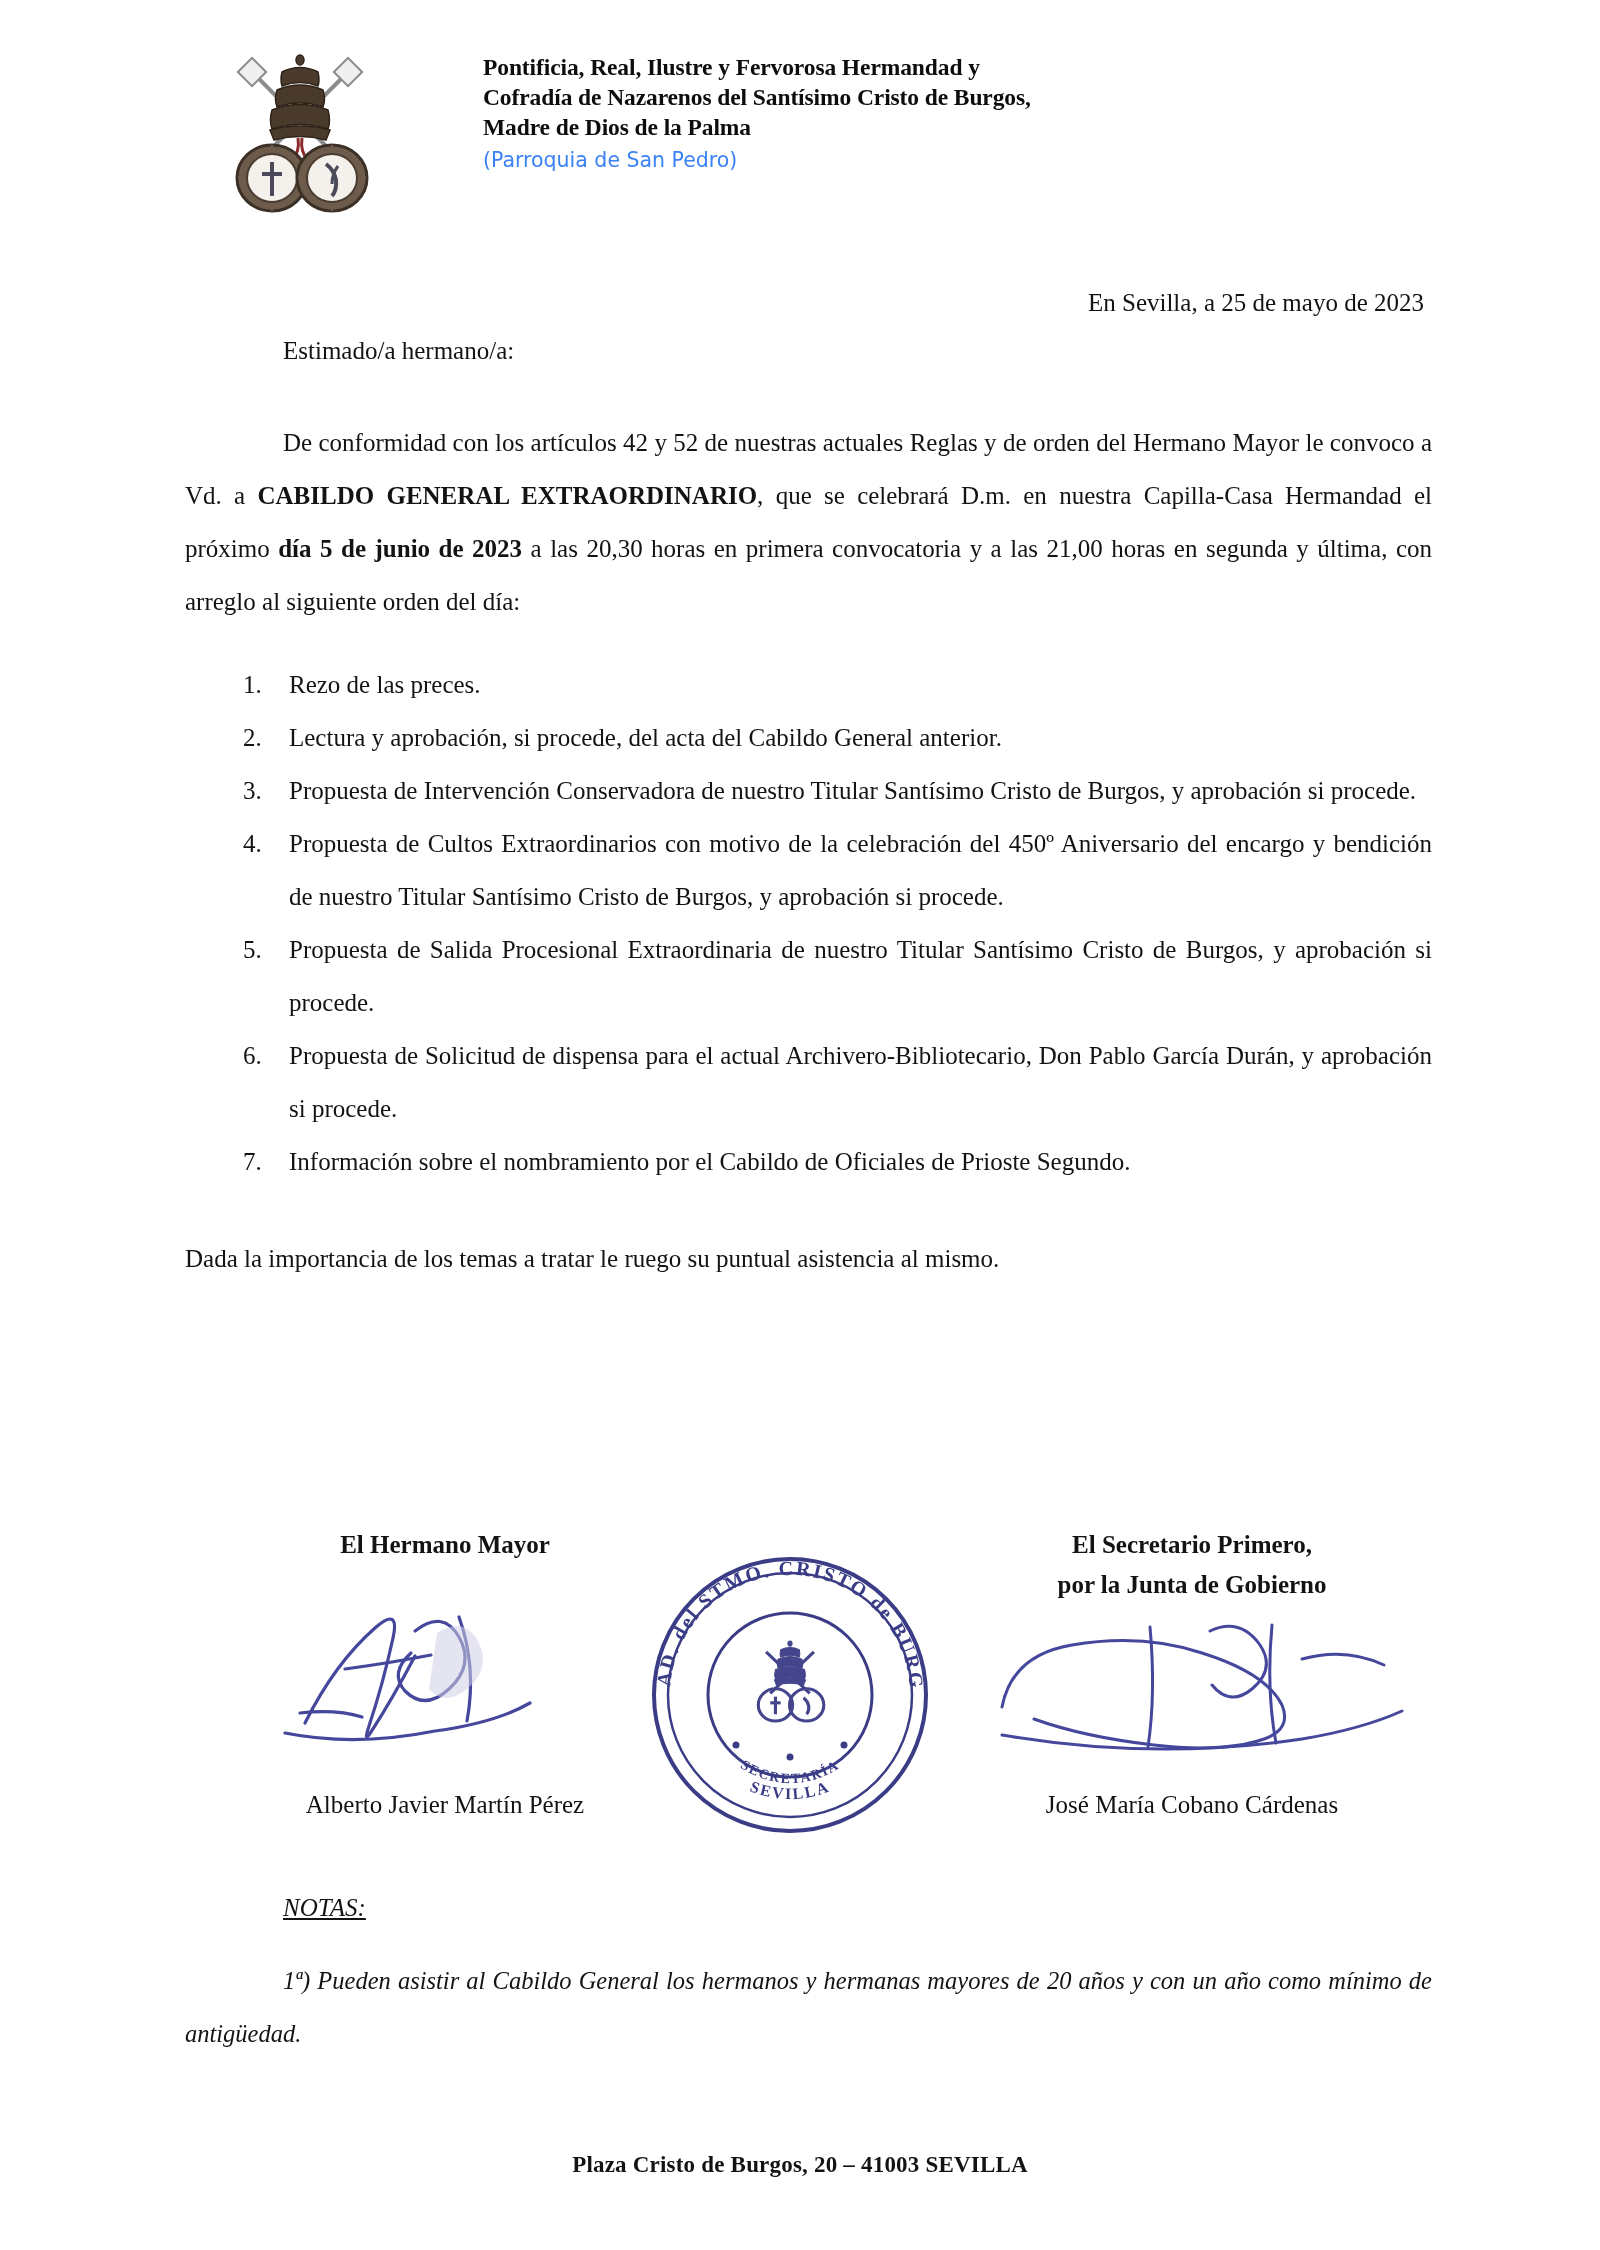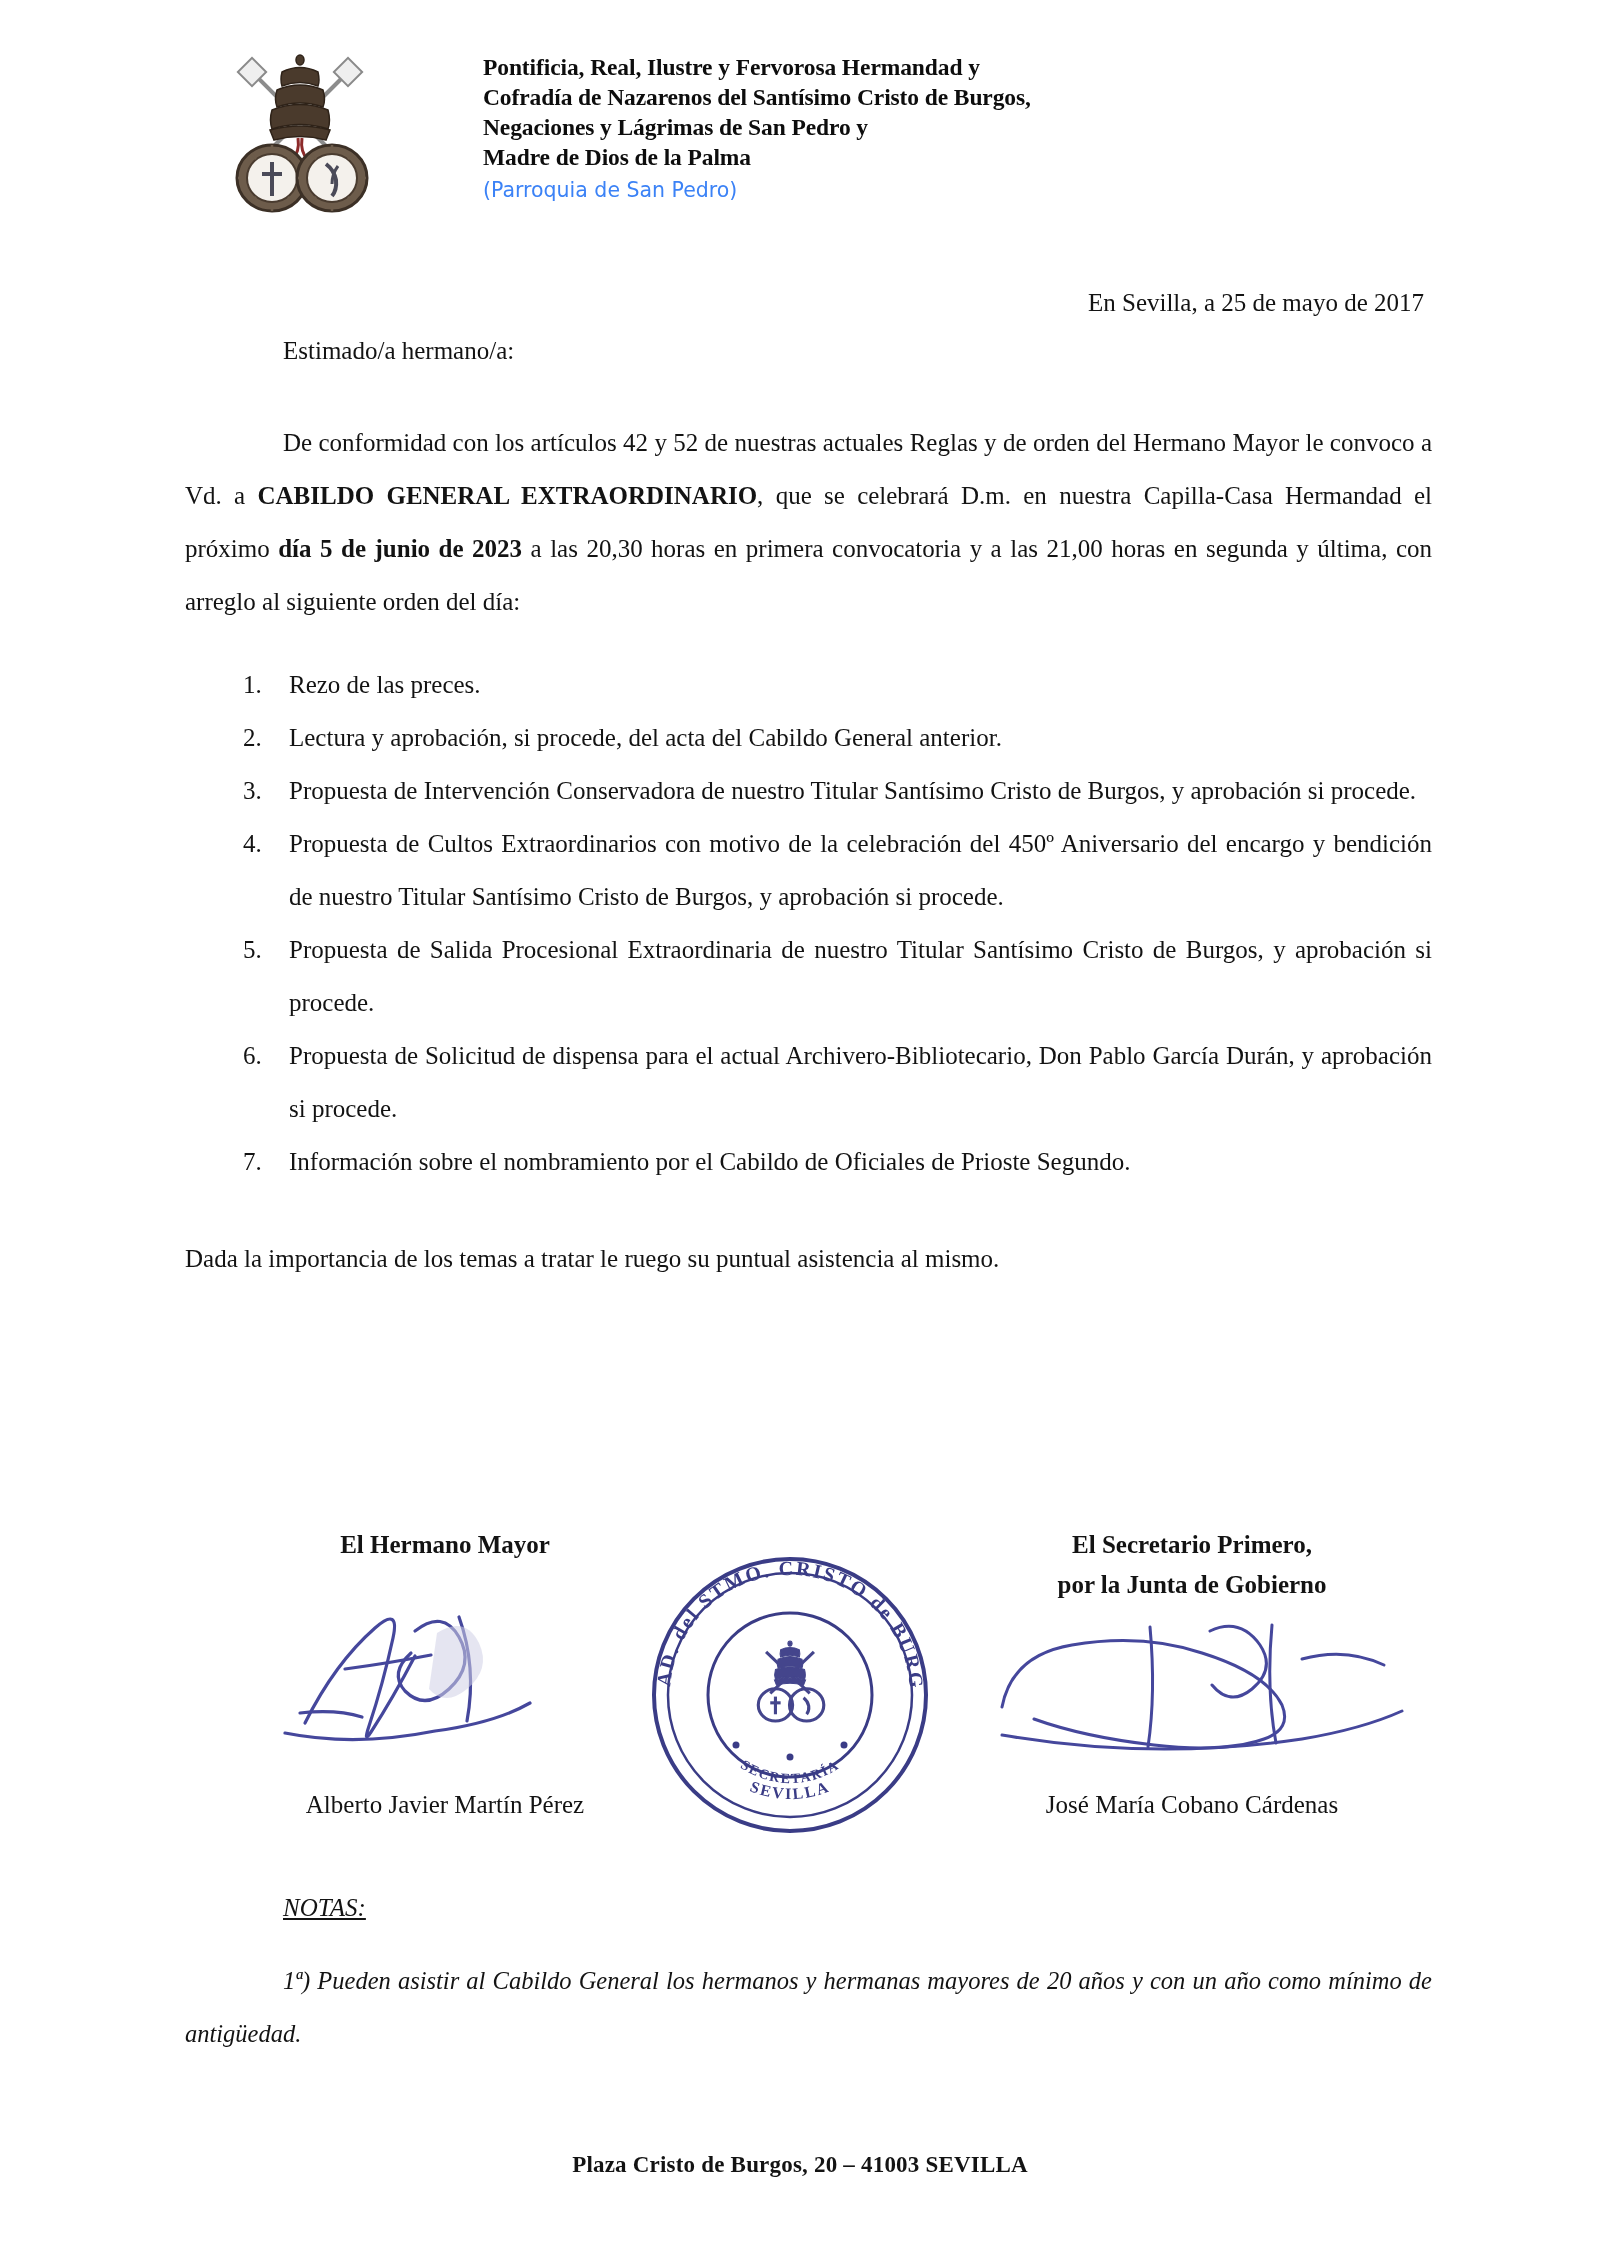--- a/index.html
+++ b/index.html
@@ -276,29 +276,28 @@
                 <line x1="112" y1="165" x2="112" y2="158"></line>
             </g>
           </g>
         </g>
       </svg>
     </div>
 
     <div class="letterhead-text">
       <div class="lh-line">Pontificia, Real, Ilustre y Fervorosa Hermandad y</div>
       <div class="lh-line">Cofradía de Nazarenos del Santísimo Cristo de Burgos,</div>
-      <div class="lh-line">Negaciones y Lágrimas de San Pedro y</div>
       <div class="lh-line">Madre de Dios de la Palma</div>
       <div class="lh-parish">(Parroquia de San Pedro)</div>
     </div>
   </div>
 
   <div class="body-area">
 
-    <div class="dateline">En Sevilla, a 25 de mayo de 2017</div>
+    <div class="dateline">En Sevilla, a 25 de mayo de 2023</div>
 
     <div class="greeting">Estimado/a hermano/a:</div>
 
     <p class="para"><span>De conformidad con los artículos 42 y 52 de nuestras actuales Reglas y de orden del Hermano Mayor le convoco a Vd. a </span><b>CABILDO GENERAL EXTRAORDINARIO</b><span>, que se celebrará D.m. en nuestra Capilla-Casa Hermandad el próximo </span><b>día 5 de junio de 2023</b><span> a las 20,30 horas en primera convocatoria y a las 21,00 horas en segunda y última, con arreglo al siguiente orden del día:</span></p>
 
     <ol class="agenda">
       <li>
           <span class="itxt">Rezo de las preces.</span>
         </li>
       <li>

